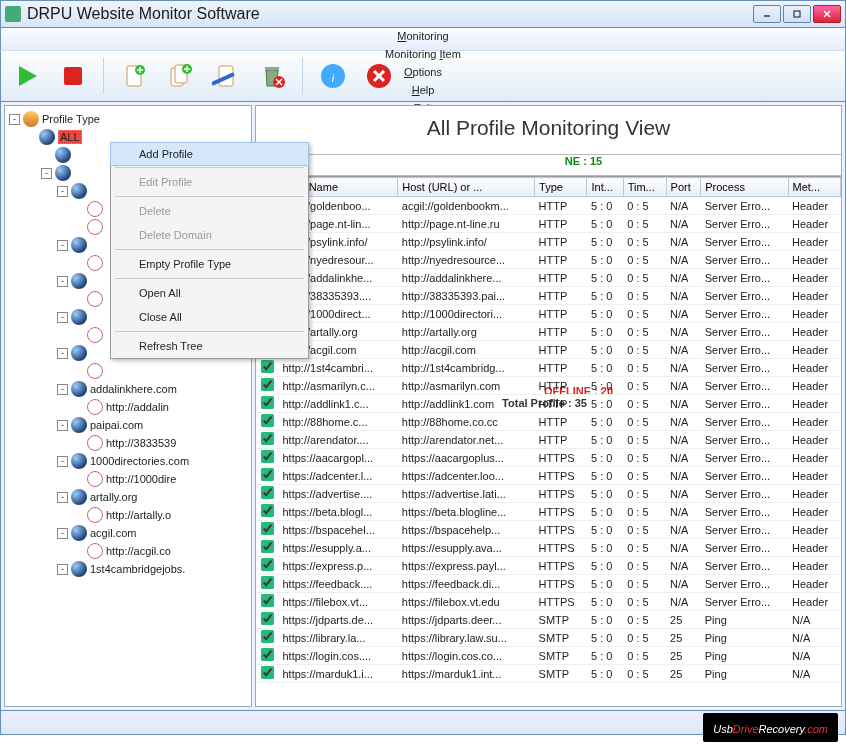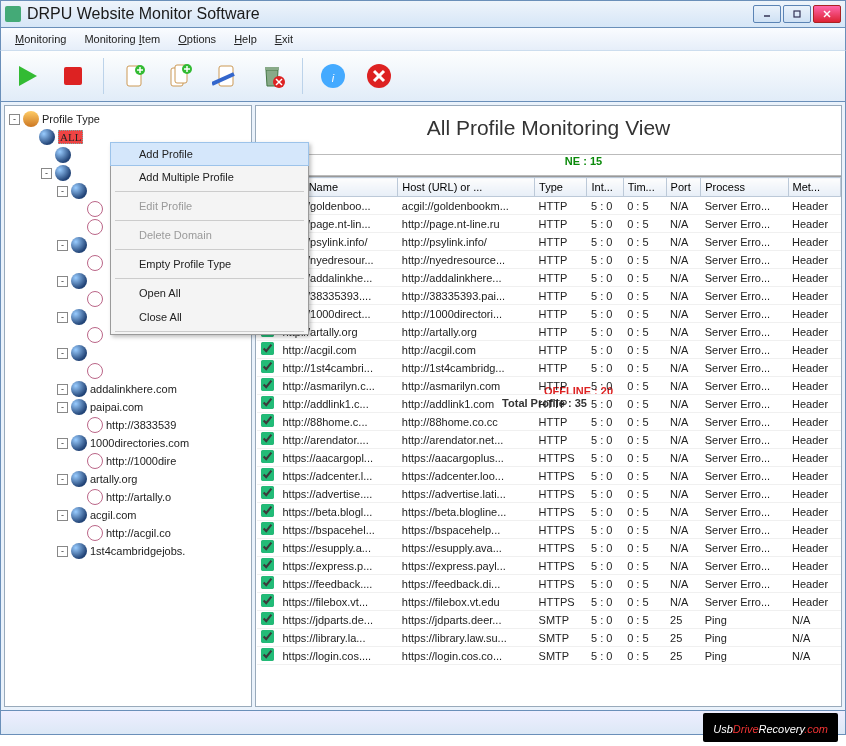--- a/index.html
+++ b/index.html
@@ -7,40 +7,40 @@
 
 
 .titlebar { height: 28px; background: linear-gradient(#eef4fb,#d6e6f7); border: 1px solid #6a8fb9; display: flex; align-items: center; padding: 0 4px; }
 .titlebar .icon { width:16px; height:16px; background:#4a7; border-radius:2px; margin-right:6px; }
 .titlebar .title { flex:1; color:#1a1a1a; font-size:16px; }
 .titlebar .winbtn { width:28px; height:18px; margin-left:2px; border:1px solid #5b84b5; background:linear-gradient(#eaf2fb,#cfe1f4); display:flex; align-items:center; justify-content:center; border-radius:2px; cursor:pointer; }
 .titlebar .winbtn.close { background:linear-gradient(#f6a,#d23); color:#fff; border-color:#a22;}
 .titlebar .winbtn svg { width:10px; height:10px; }
 
 
-.menubar { height:22px; background:linear-gradient(#fafcff,#e6eef9); border-left:1px solid #6a8fb9; border-right:1px solid #6a8fb9; display:flex; align-items:center; padding:0 6px; gap:2px;}
+.menubar { height:22px; background:linear-gradient(#fafcff,#e6eef9); border-left:1px solid #6a8fb9; border-right:1px solid #6a8fb9; display:flex; align-items:center; padding:0 6px; gap:2px;flex-direction:column;}
 .menubar .item { padding:2px 8px; color:#222; cursor:pointer;}
 .menubar .item u { text-decoration:underline;}
 
 
 .toolbar { height:52px; background:linear-gradient(#fdfefe,#e1ecf8); border:1px solid #6a8fb9; border-top:1px solid #cde; display:flex; align-items:center; padding:0 8px; gap:10px;}
 .tbtn { width:36px; height:36px; display:flex; align-items:center; justify-content:center; border-radius:3px; cursor:pointer;}
 .tsep { width:1px; height:36px; background:#bcd3ea; margin:0 2px;}
 
 
 .mainwrap { display:flex; height:609px; border-left:1px solid #6a8fb9; border-right:1px solid #6a8fb9; border-bottom:1px solid #6a8fb9; background:#eaf2fb; }
 .sidebar { width:248px; border:1px solid #9ab; background:#fff; margin:3px; overflow:auto; position:relative;}
 .tree { padding:4px 2px 4px 4px;}
 .tree-row { display:flex; align-items:center; height:18px; white-space:nowrap;}
 .tree-ind { display:inline-block; }
 .tree-exp { width:11px; height:11px; border:1px solid #888; display:inline-flex; align-items:center; justify-content:center; margin-right:3px; font-size:9px; line-height:9px; color:#333; background:#fff;}
 .tree-exp.blank { border:none; }
 .tree-icon { width:16px; height:16px; margin-right:3px; display:inline-block;}
 .tree-label { color:#222; }
-.tree-label.sel { background:#ef4444; border:1px dotted #7aa; padding:0 1px;font-family:Liberation Serif, serif;}
+.tree-label.sel { background:#ef4444; border:1px dotted #7aa; padding:0 1px;}
 .globe { background:radial-gradient(circle at 30% 30%, #9cf, #247 70%); border-radius:50%;}
 .www { background:#fff; border:1px solid #b68; border-radius:50%;}
 .person { background:linear-gradient(#fc6,#c72); border-radius:50%;}
 
 
 .ctxmenu { position:absolute; left:110px; top:142px; width:199px; background:#f4f4f4; border:1px solid #9a9a9a; box-shadow:2px 2px 4px rgba(0,0,0,.25); z-index:50;}
 .ctxmenu .row { height:24px; display:flex; align-items:center; padding:0 12px 0 28px; cursor:pointer; color:#222;}
 .ctxmenu .row.hl { background:#d5e7fb; border:1px solid #9cc3ea; margin:-1px;}
 .ctxmenu .row.dis { color:#9a9a9a; cursor:default;}
 .ctxmenu .sep { height:1px; background:#ccc; margin:2px 4px;}
@@ -248,20 +248,26 @@
           <span class="tree-ind" style="width: 64px;"></span>
           <span class="tree-exp blank"></span>
           <span class="tree-icon www"></span>
           <span class="tree-label"></span>
         </div>
         <div class="tree-row">
           <span class="tree-ind" style="width: 48px;"></span>
           <span class="tree-exp">-</span>
           <span class="tree-icon globe"></span>
           <span class="tree-label">addalinkhere.com</span>
+        </div>
+        <div class="tree-row">
+          <span class="tree-ind" style="width: 64px;"></span>
+          <span class="tree-exp blank"></span>
+          <span class="tree-icon www"></span>
+          <span class="tree-label">http://addalin</span>
         </div>
         <div class="tree-row">
           <span class="tree-ind" style="width: 48px;"></span>
           <span class="tree-exp">-</span>
           <span class="tree-icon globe"></span>
           <span class="tree-label">paipai.com</span>
         </div>
         <div class="tree-row">
           <span class="tree-ind" style="width: 64px;"></span>
           <span class="tree-exp blank"></span>
@@ -614,37 +620,49 @@
               <td class="chk"><input type="checkbox" checked="" style=""></td>
               <td>https://login.cos....</td>
               <td>https://login.cos.co...</td>
               <td>SMTP</td>
               <td>5 : 0</td>
               <td>0 : 5</td>
               <td>25</td>
               <td>Ping</td>
               <td>N/A</td>
             </tr>
+            <tr>
+              <td class="chk"><input type="checkbox" checked="" style=""></td>
+              <td>https://marduk1.i...</td>
+              <td>https://marduk1.int...</td>
+              <td>SMTP</td>
+              <td>5 : 0</td>
+              <td>0 : 5</td>
+              <td>25</td>
+              <td>Ping</td>
+              <td>N/A</td>
+            </tr>
           </tbody>
       </table>
     </div>
   </div>
 </div>
 <div class="statusbar"></div>
 
 <div class="ctxmenu" id="ctx">
     <div class="row hl">Add Profile</div>
-    <div class="row">Add Multiple Profile</div>
     <div class="sep"></div>
     <div class="row dis">Edit Profile</div>
     <div class="sep"></div>
+    <div class="row dis">Delete</div>
     <div class="row dis">Delete Domain</div>
     <div class="sep"></div>
     <div class="row">Empty Profile Type</div>
     <div class="sep"></div>
     <div class="row">Open All</div>
     <div class="row">Close All</div>
     <div class="sep"></div>
+    <div class="row">Refresh Tree</div>
   </div>
 
 <div class="watermark">
   <span class="usb">Usb</span><span class="drive">Drive</span><span class="rec">Recovery</span><span class="com">.com</span>
 </div>
 
 </body></html>

